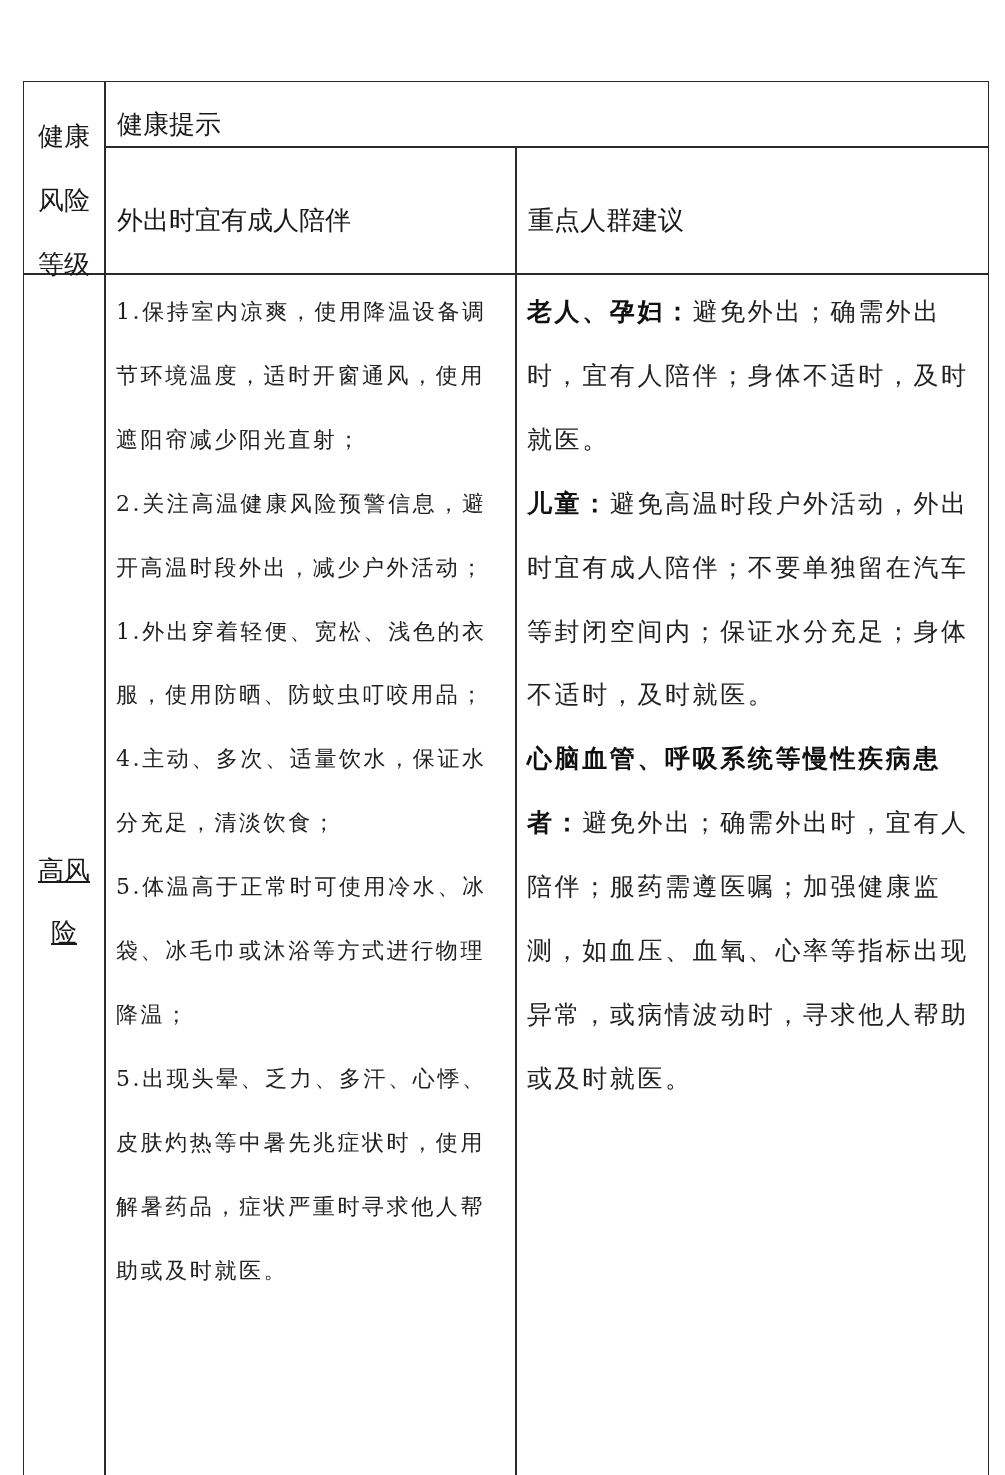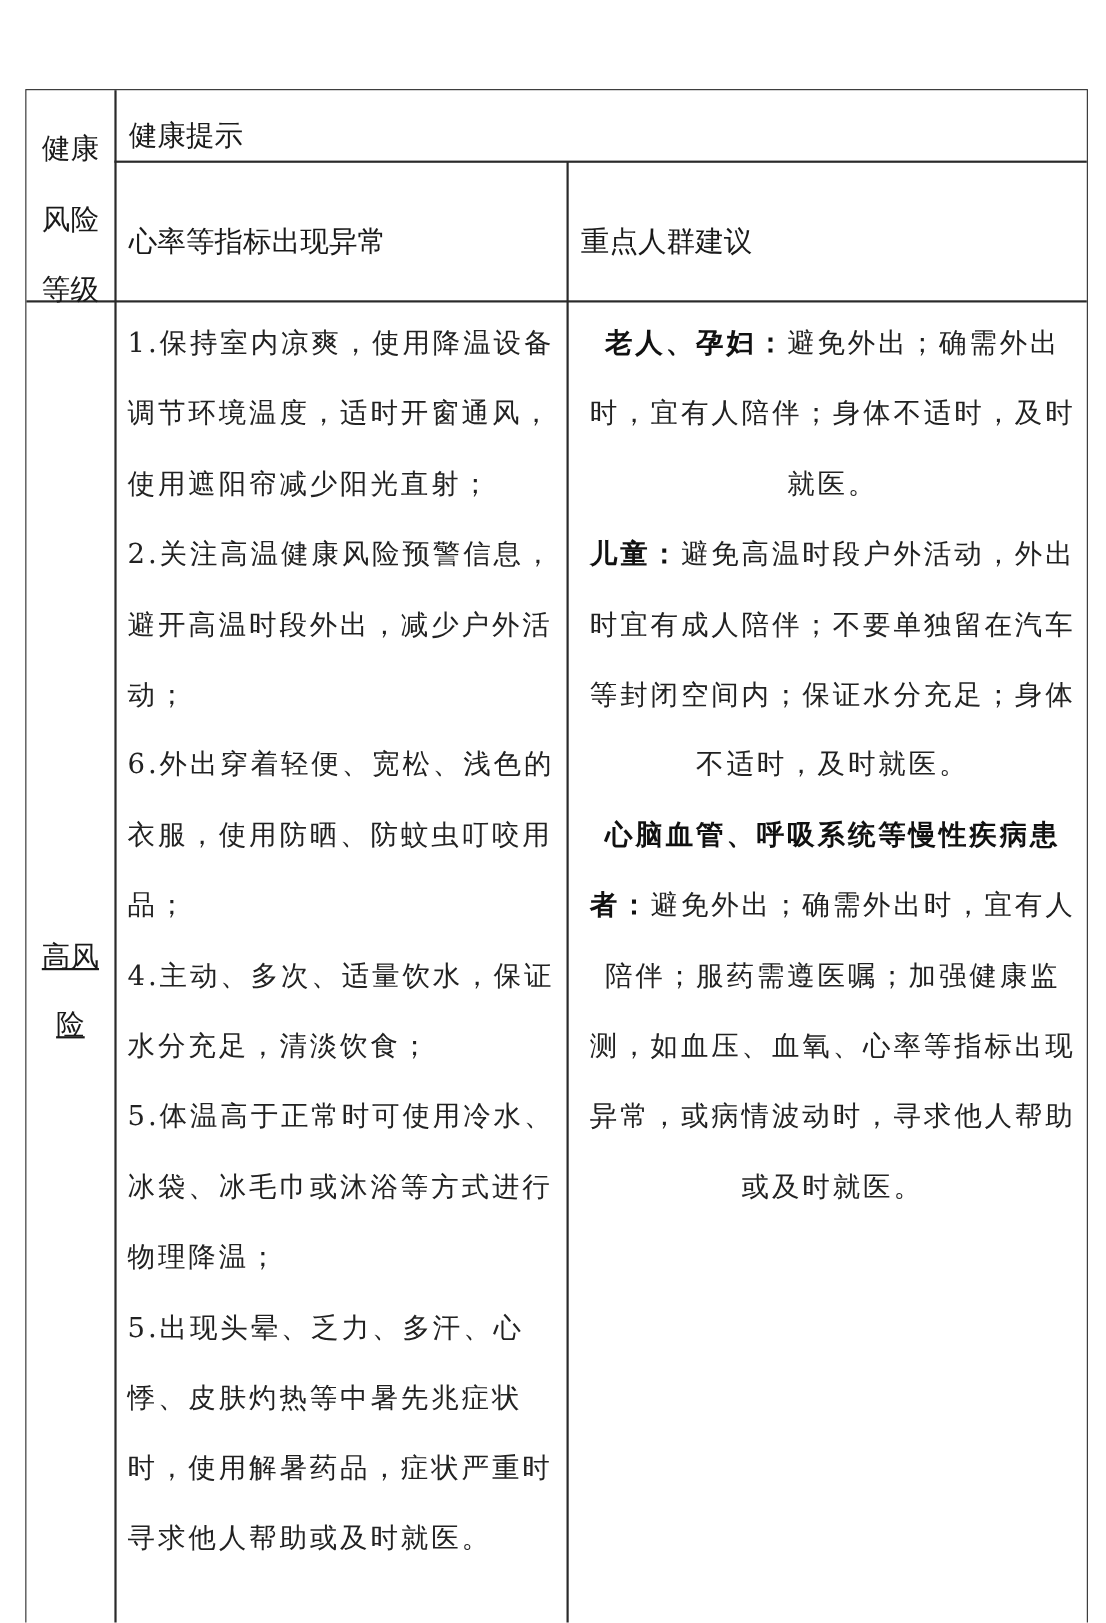--- a/index.html
+++ b/index.html
@@ -63,37 +63,37 @@
       text-align: center;
       font-size: 26px;
       line-height: 62px;
     }
     .risk-level .line { display: block; text-decoration: underline; }
     .general-body {
       left: 92px;
       top: 198px;
       width: 392px;
       font-family: "DejaVu Serif", "Liberation Serif", serif;
-      font-size: 25px;
+      font-size: 22px;
       line-height: 63.9px;
       letter-spacing: 2.6px;
       color: #222;
     }
     .key-body {
       left: 503px;
       top: 198px;
       width: 460px;
       font-family: "DejaVu Serif", "Liberation Serif", serif;
       font-size: 25px;
       line-height: 63.9px;
       letter-spacing: 2.6px;
       color: #222;
     }
     .para { display: block; }
-    .group { display: block; margin-bottom: 0; text-align: center; }
+    .group { display: block; margin-bottom: 0; }
     .group-label {
       font-family: "DejaVu Sans", "Liberation Sans", sans-serif;
       font-weight: bold;
       color: #111;
     }
   </style>
 </head>
 <body>
 
 <div class="table">
@@ -104,32 +104,32 @@
   <div class="hline" style="left:0;top:191px;width:100%;height:1.5px;"></div>
 
   <div class="cell risk-head">
     <span class="line">健康</span>
     <span class="line">风险</span>
     <span class="line">等级</span>
   </div>
 
   <div class="cell tips-head">健康提示</div>
 
-  <div class="cell col-head general">心率等指标出现异常</div>
+  <div class="cell col-head general">外出时宜有成人陪伴</div>
   <div class="cell col-head key">重点人群建议</div>
 
   <div class="cell risk-level">
     <span class="line">高风</span>
     <span class="line">险</span>
   </div>
 
   <div class="cell general-body">
     <span class="para">1.保持室内凉爽，使用降温设备调节环境温度，适时开窗通风，使用遮阳帘减少阳光直射；</span>
     <span class="para">2.关注高温健康风险预警信息，避开高温时段外出，减少户外活动；</span>
-    <span class="para">6.外出穿着轻便、宽松、浅色的衣服，使用防晒、防蚊虫叮咬用品；</span>
+    <span class="para">1.外出穿着轻便、宽松、浅色的衣服，使用防晒、防蚊虫叮咬用品；</span>
     <span class="para">4.主动、多次、适量饮水，保证水分充足，清淡饮食；</span>
     <span class="para">5.体温高于正常时可使用冷水、冰袋、冰毛巾或沐浴等方式进行物理降温；</span>
     <span class="para">5.出现头晕、乏力、多汗、心悸、皮肤灼热等中暑先兆症状时，使用解暑药品，症状严重时寻求他人帮助或及时就医。</span>
   </div>
 
   <div class="cell key-body">
     <span class="group">
       <span class="group-label">老人、孕妇：</span><span>避免外出；确需外出时，宜有人陪伴；身体不适时，及时就医。</span>
     </span>
     <span class="group">

